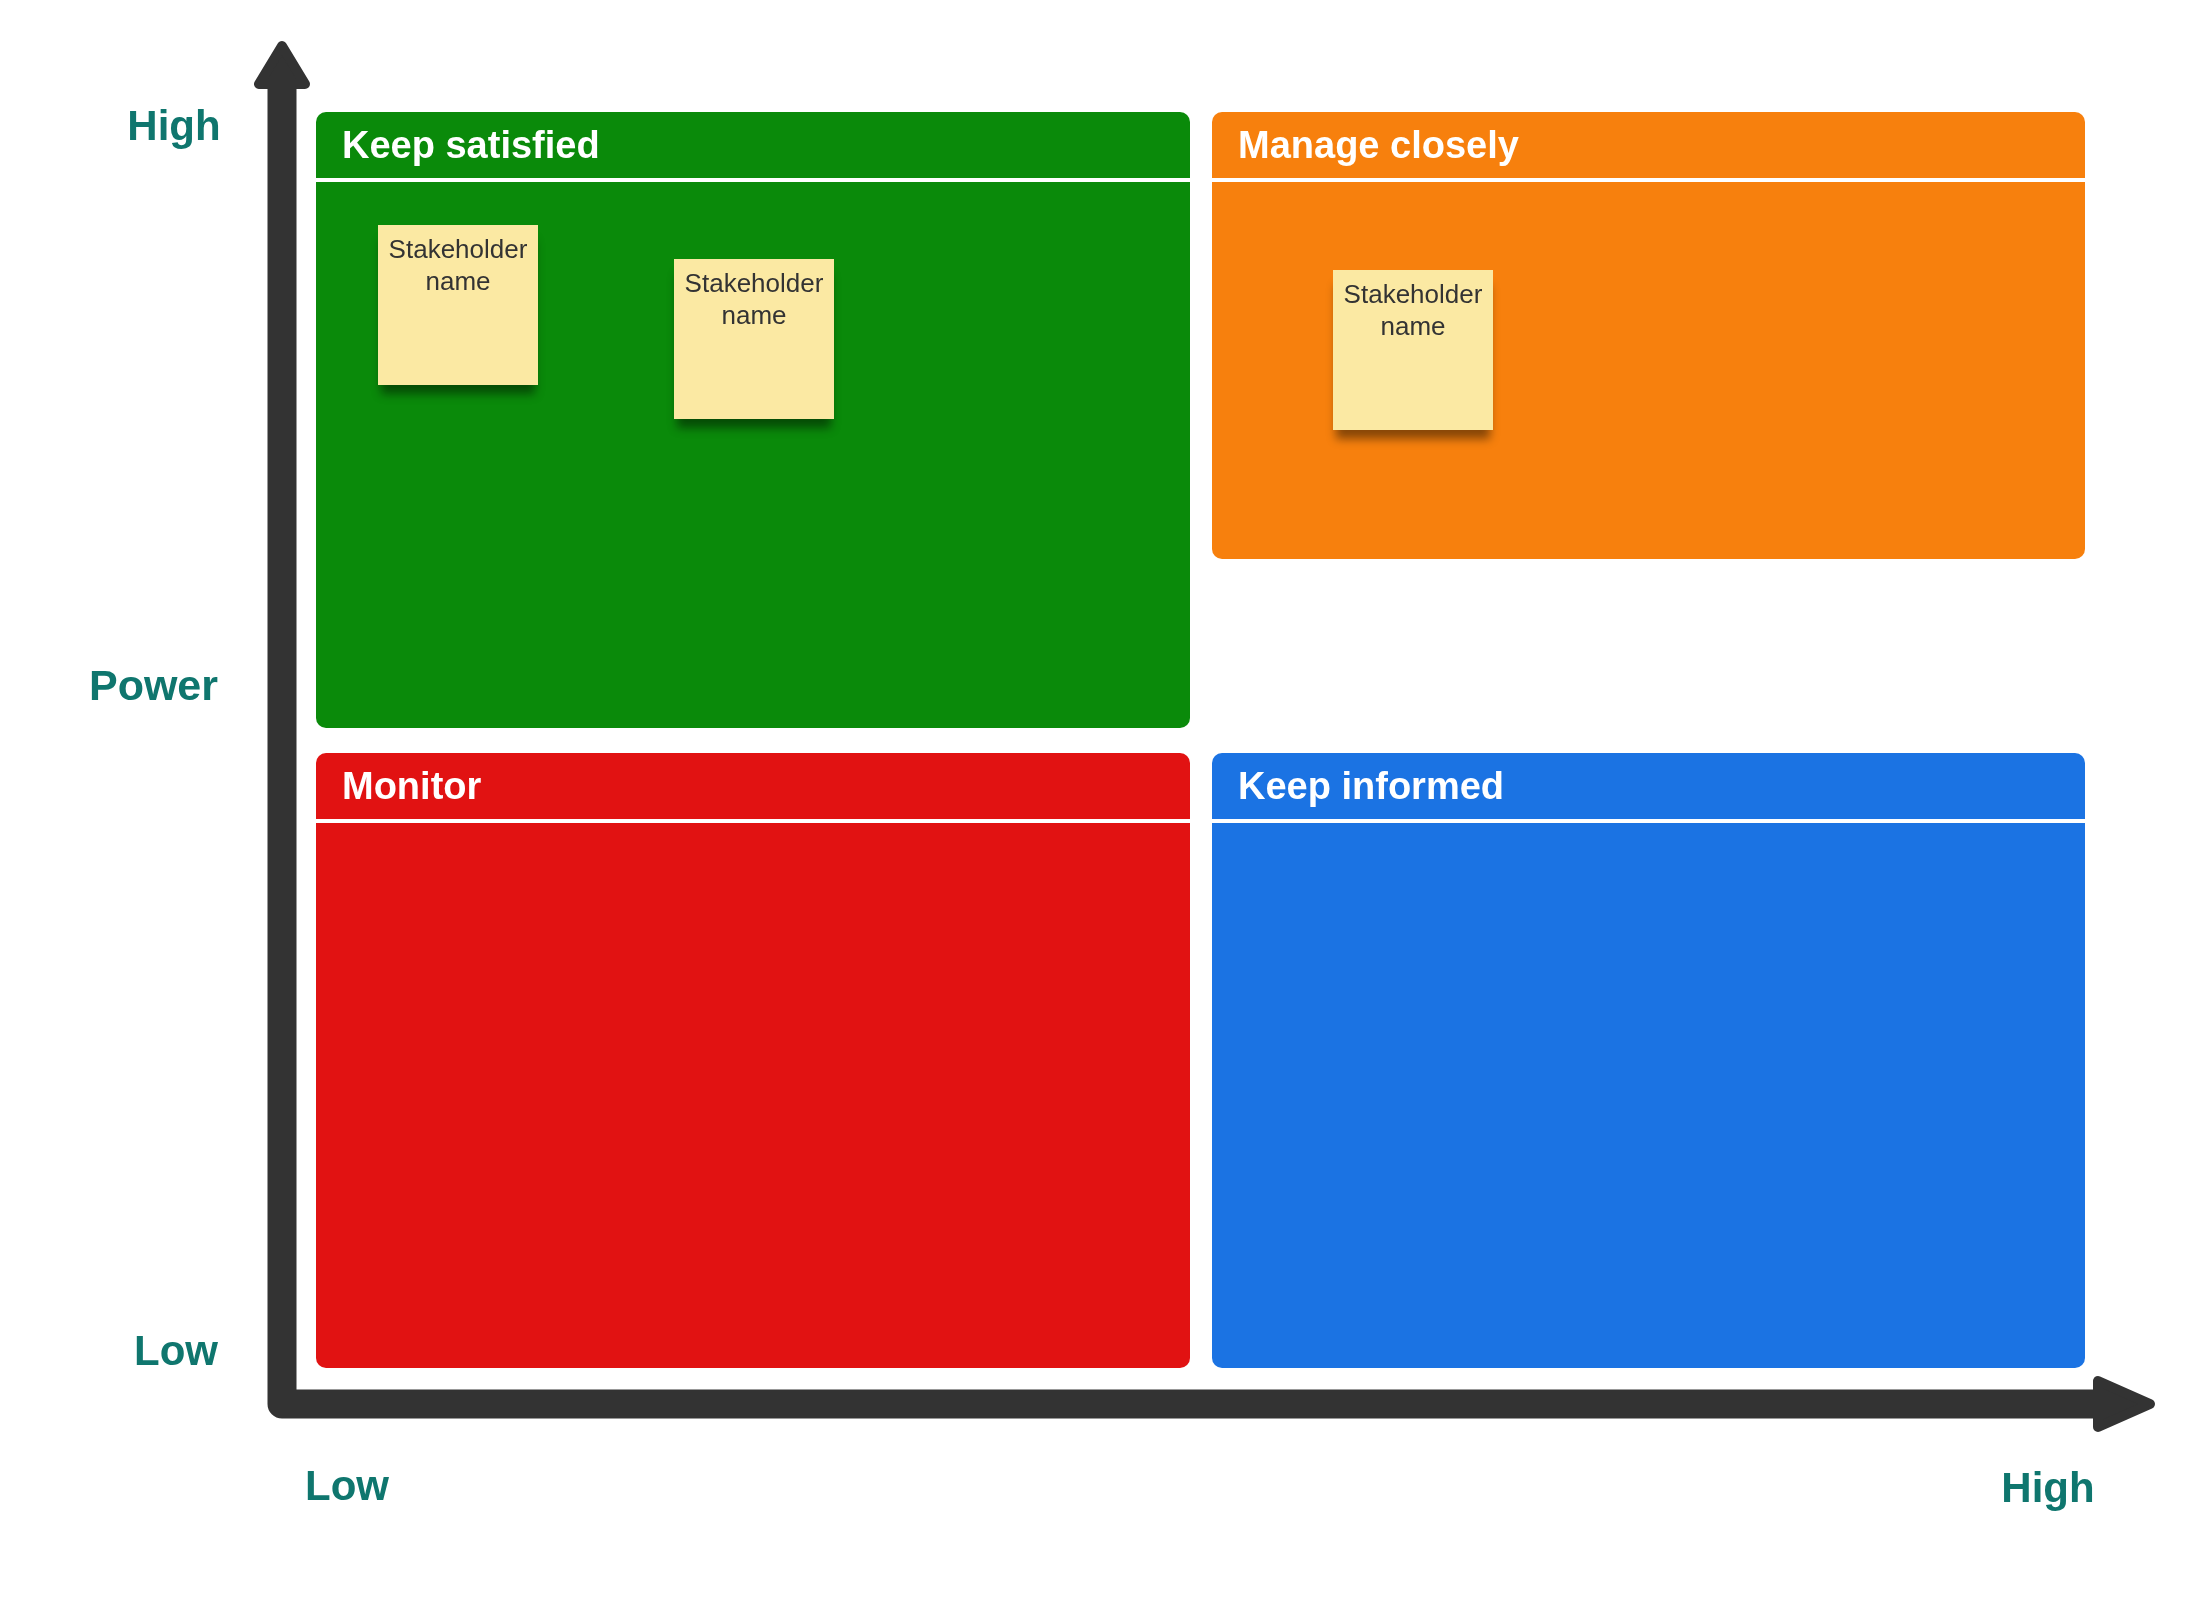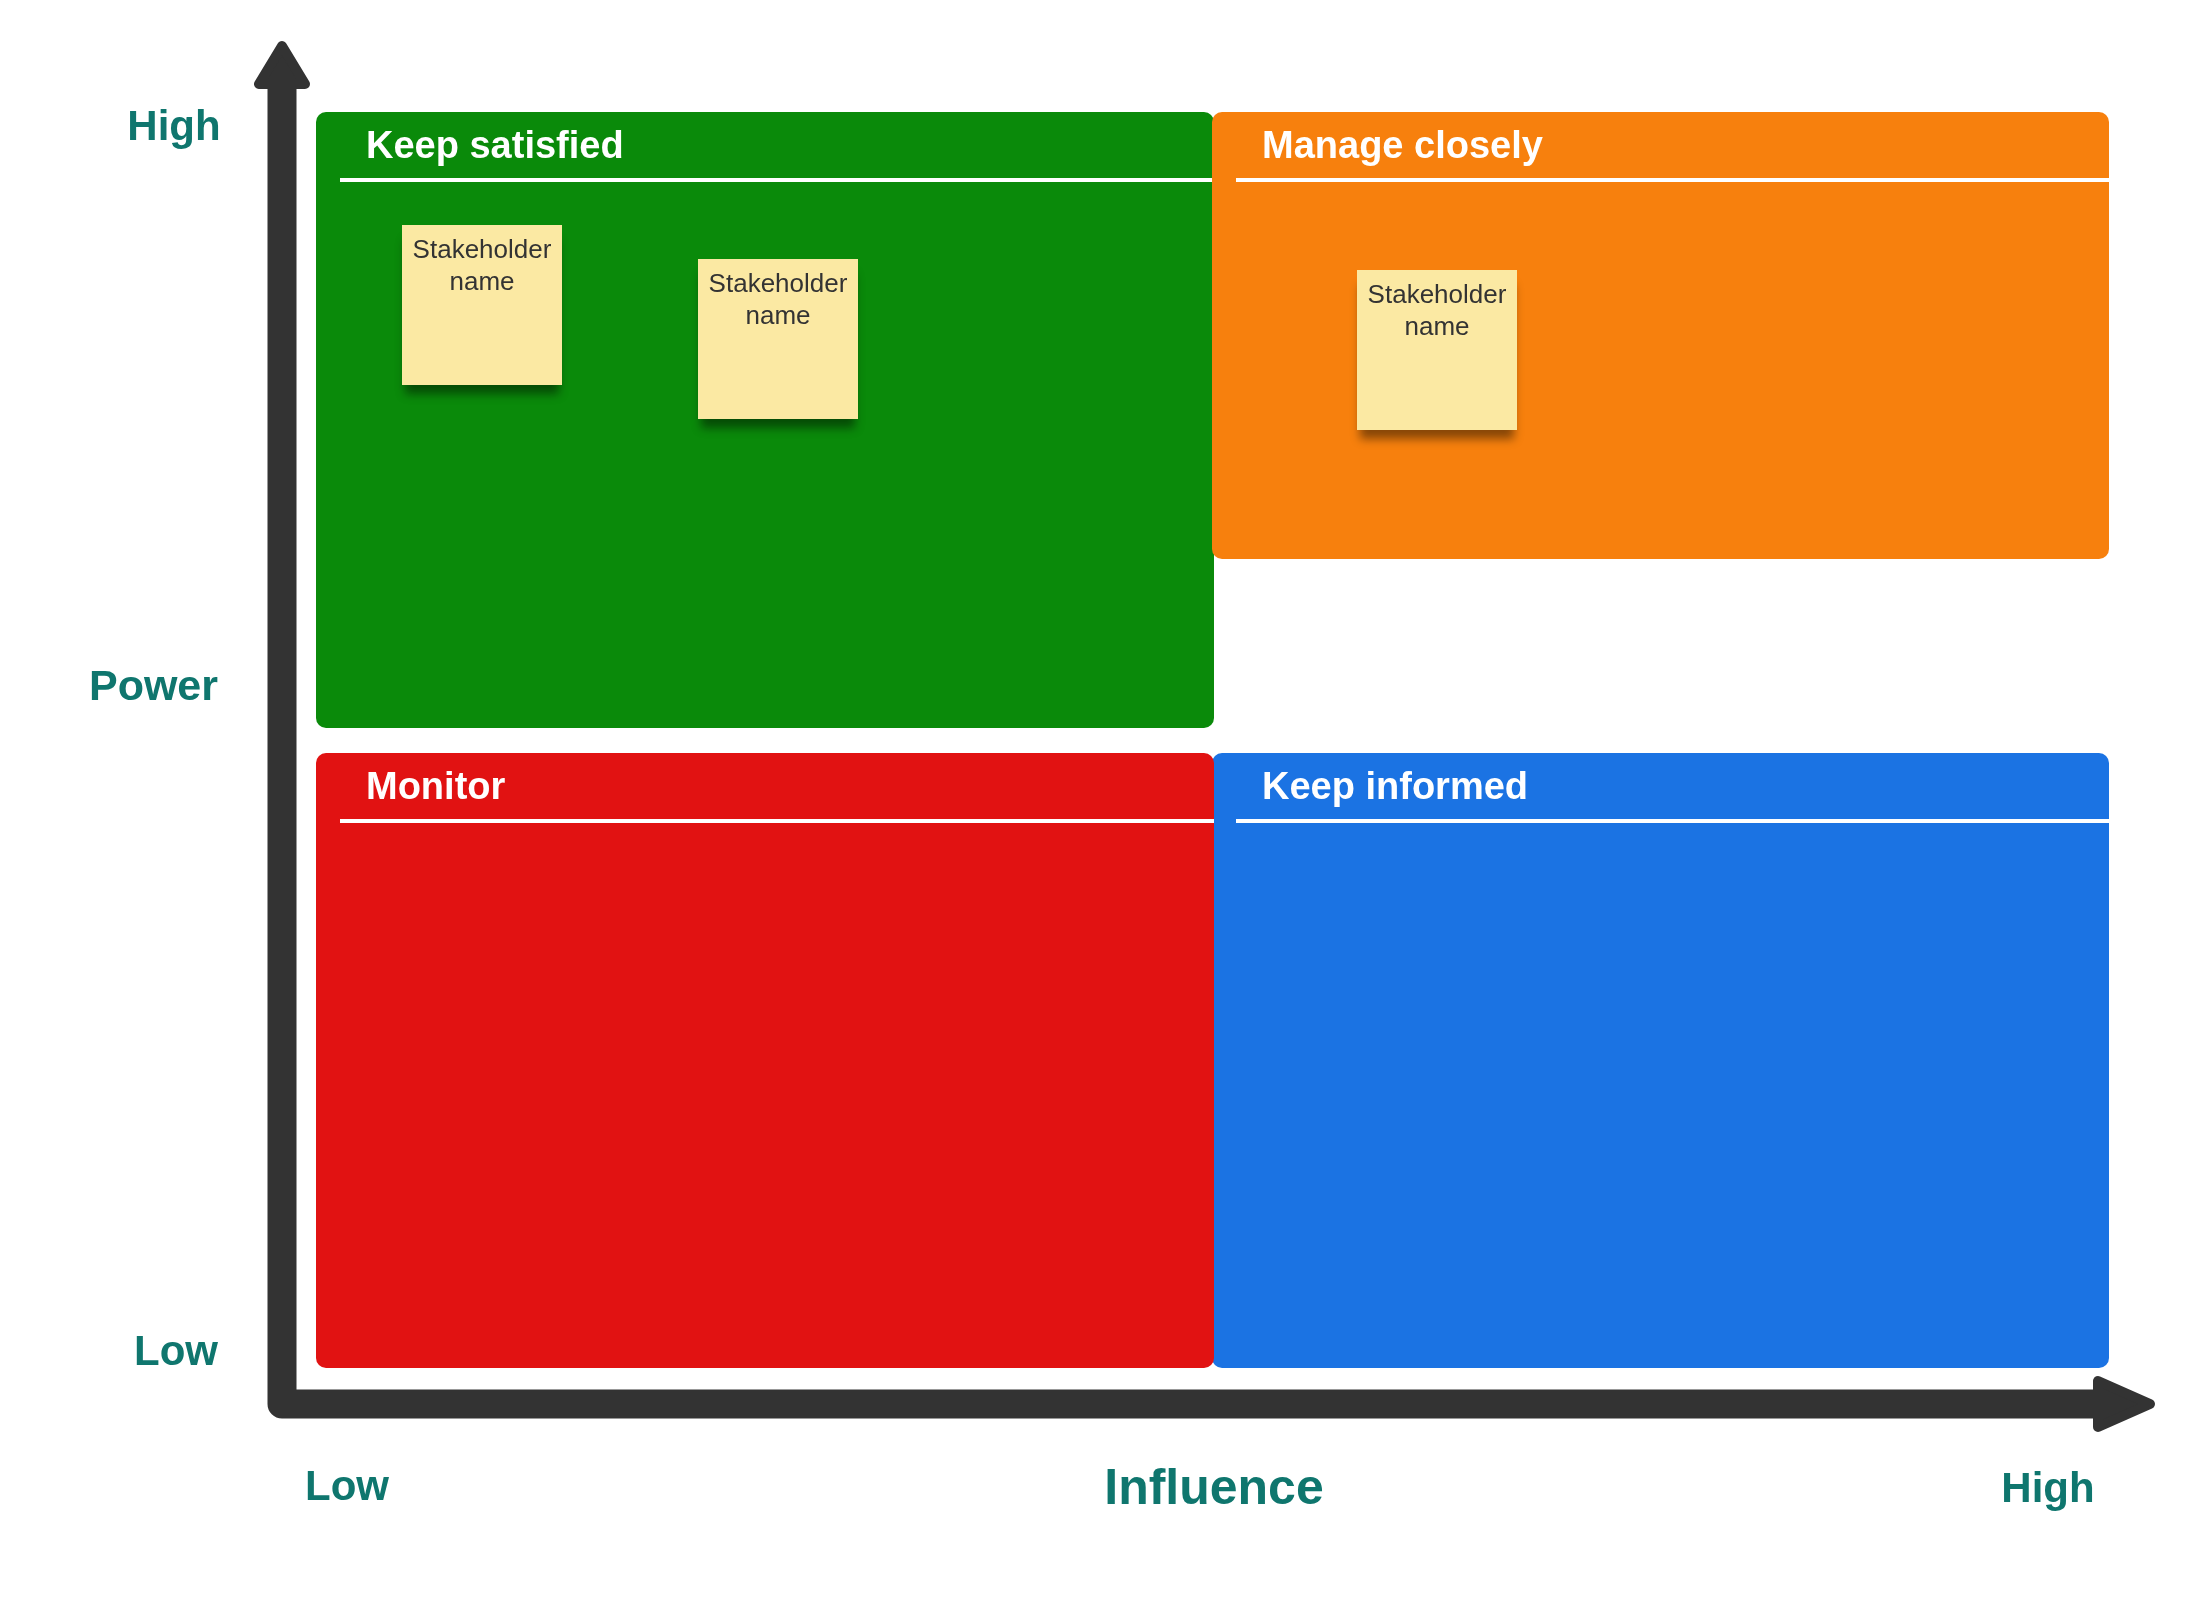--- a/index.html
+++ b/index.html
@@ -33,21 +33,20 @@
   .lbl-y-low   { left: 101px; top: 1328px; width: 150px; font-size: 42px; }
   .lbl-y-title { left: 46px;  top: 662px;  width: 215px; font-size: 43px; }
   .lbl-x-low   { left: 272px; top: 1463px; width: 150px; font-size: 42px; }
   .lbl-x-high  { left: 1973px;top: 1465px; width: 150px; font-size: 42px; }
   .lbl-x-title { left: 1014px;top: 1460px; width: 400px; font-size: 50px; }
 
   .quadrant {
     position: absolute;
     border-radius: 10px;
     overflow: hidden;
-    padding-left: 24px;
   }
   .q-green  { left: 316px;  top: 112px; width: 874px; height: 616px; }
   .q-orange { left: 1212px; top: 112px; width: 873px; height: 447px; }
   .q-red    { left: 316px;  top: 753px; width: 874px; height: 615px; }
   .q-blue   { left: 1212px; top: 753px; width: 873px; height: 615px; }
 
   .q-header {
     height: 70px;
     border-bottom: 4px solid #ffffff;
     display: flex;
@@ -95,21 +94,20 @@
   <svg class="axes-svg" viewBox="0 0 2196 1598" aria-hidden="true">
     <path d="M282 80 L282 1404 L2096 1404" fill="none" stroke="#333333" stroke-width="29" stroke-linejoin="round"></path>
     <path d="M282 46 L259 84 L305 84 Z" fill="#333333" stroke="#333333" stroke-width="10" stroke-linejoin="round"></path>
     <path d="M2150 1404 L2098 1381 L2098 1427 Z" fill="#333333" stroke="#333333" stroke-width="10" stroke-linejoin="round"></path>
   </svg>
 
   <div class="axis-label lbl-y-high">High</div>
   <div class="axis-label lbl-y-title">Power</div>
   <div class="axis-label lbl-y-low">Low</div>
   <div class="axis-label lbl-x-low">Low</div>
-  <div class="axis-label lbl-x-title">Influence</div>
   <div class="axis-label lbl-x-high">High</div>
 
   <div class="quadrant q-green" style="background-color: rgb(10, 138, 10);">
     <div class="q-header">
       <span class="q-title">Keep satisfied</span>
     </div>
     <div class="q-body">
       <div class="sticky note-a" style="background-color: rgb(251, 233, 163);">
         <span>Stakeholder name</span>
       </div>

